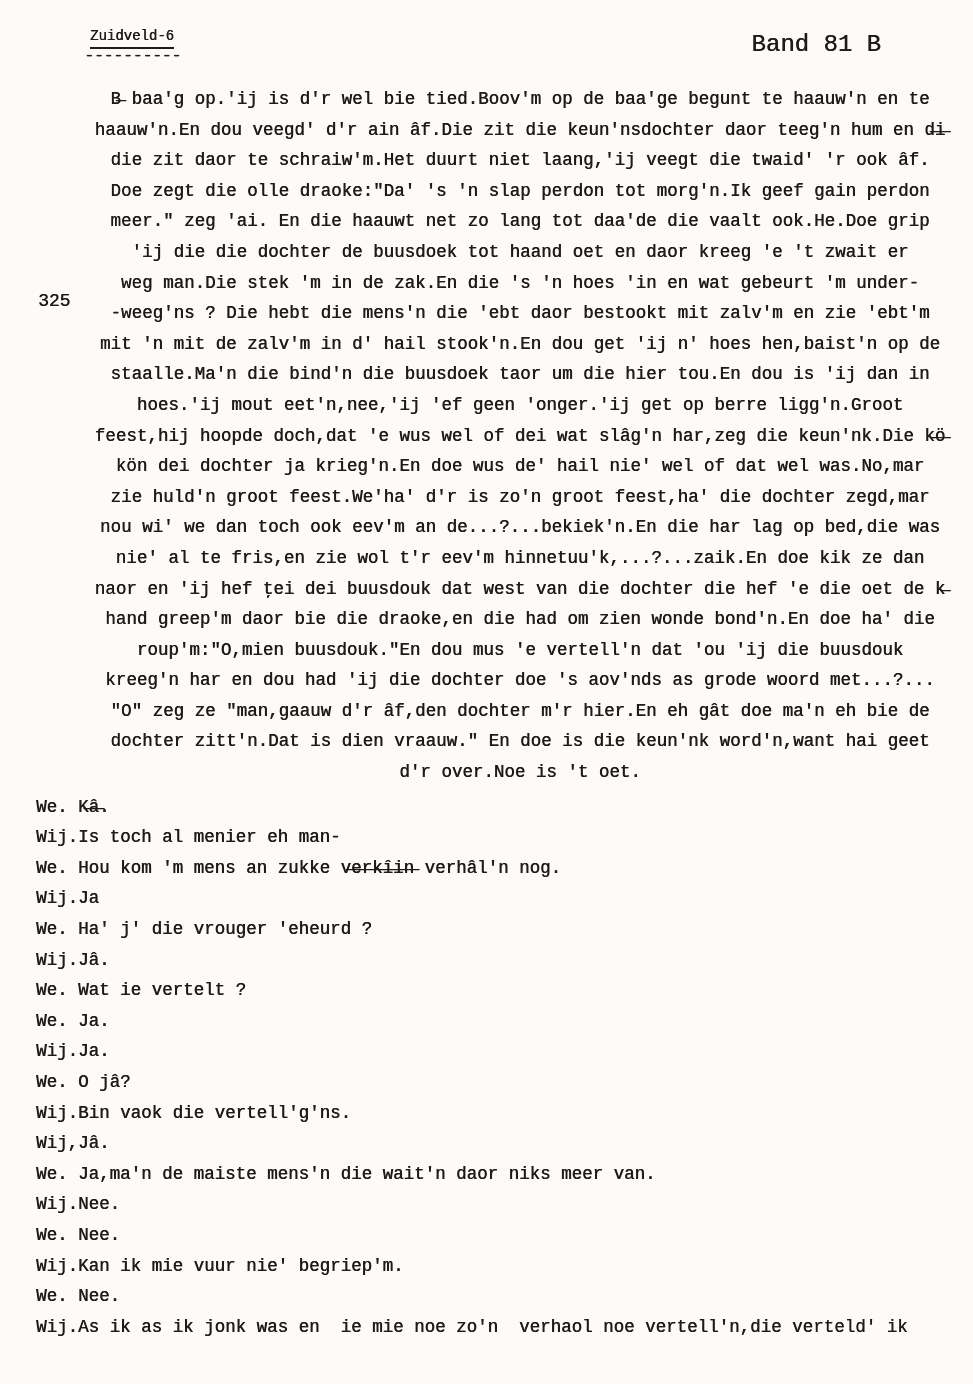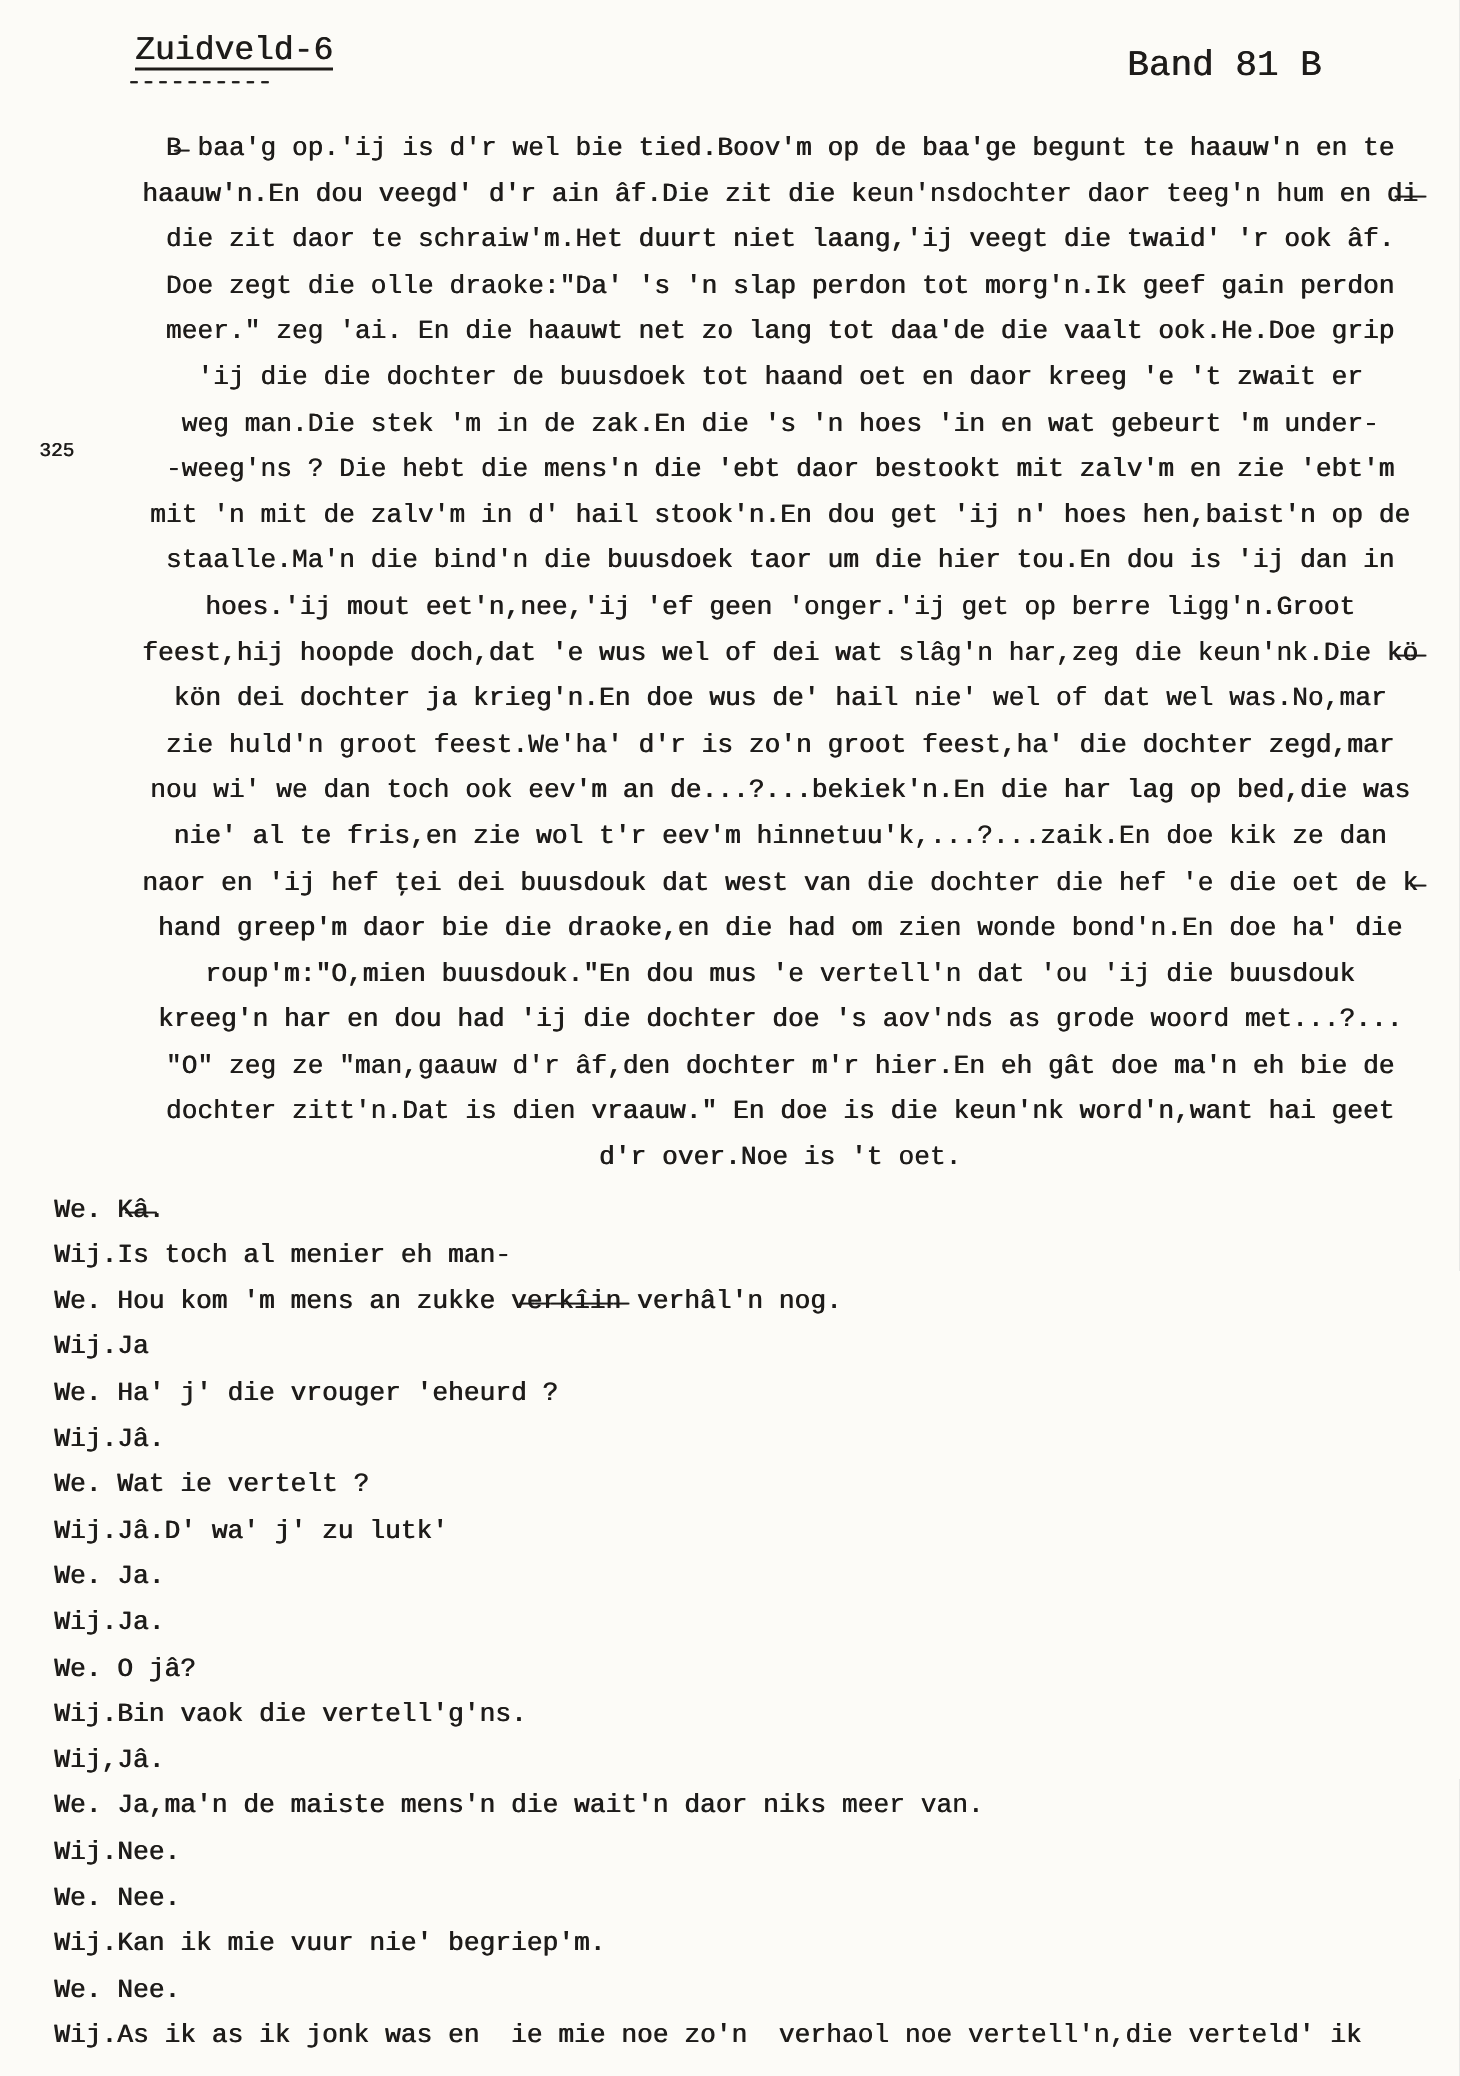--- a/index.html
+++ b/index.html
@@ -12,30 +12,30 @@
     font-family:"Liberation Mono","DejaVu Sans Mono",monospace;
     font-size:17.5px;
     line-height:30.6px;
     text-shadow:0.45px 0 0 currentColor; 
     overflow:hidden;
   }
   .header{position:relative;padding-top:20px;height:54px;}
   .title{
     display:inline-block;margin-left:90px;
     border-bottom:2px solid currentColor;
-    font-size:22px;line-height:22px;text-align:center;
+    font-size:14px;line-height:22px;text-align:center;
   }
   .dashes{
     margin-left:84px;line-height:10px;letter-spacing:-0.5px;
     font-size:17px;height:10px;
   }
   .band{position:absolute;top:34px;right:92px;font-size:24px;line-height:22px;}
   .page-number{
-    position:absolute;left:26px;top:286px;
-    font-size:13px;
+    position:absolute;left:38px;top:286px;
+    font-size:18px;
   }
   .paragraph{margin:10px 18px 0 85px;text-align:center;}
   .dialogue{margin:4px 18px 0 36px;}
   .line{white-space:pre-wrap;}
 </style>
 </head>
 <body>
 
 <div class="page">
 
@@ -74,21 +74,20 @@
     </div>
 
   <div class="dialogue">
       <div class="line">We. K̶â̶.</div>
       <div class="line">Wij.Is toch al menier eh man-</div>
       <div class="line">We. Hou kom 'm mens an zukke v̶e̶r̶k̶î̶i̶n̶ verhâl'n nog.</div>
       <div class="line">Wij.Ja</div>
       <div class="line">We. Ha' j' die vrouger 'eheurd ?</div>
       <div class="line">Wij.Jâ.</div>
       <div class="line">We. Wat ie vertelt ?</div>
-      <div class="line">Wij.Jâ.D' wa' j' zu lutk'</div>
       <div class="line">We. Ja.</div>
       <div class="line">Wij.Ja.</div>
       <div class="line">We. O jâ?</div>
       <div class="line">Wij.Bin vaok die vertell'g'ns.</div>
       <div class="line">Wij,Jâ.</div>
       <div class="line">We. Ja,ma'n de maiste mens'n die wait'n daor niks meer van.</div>
       <div class="line">Wij.Nee.</div>
       <div class="line">We. Nee.</div>
       <div class="line">Wij.Kan ik mie vuur nie' begriep'm.</div>
       <div class="line">We. Nee.</div>

